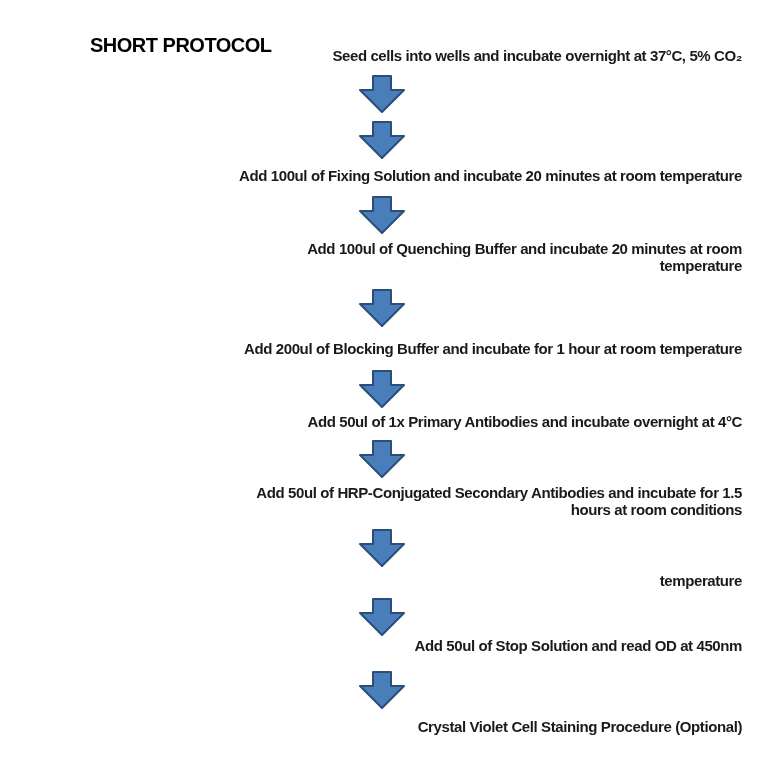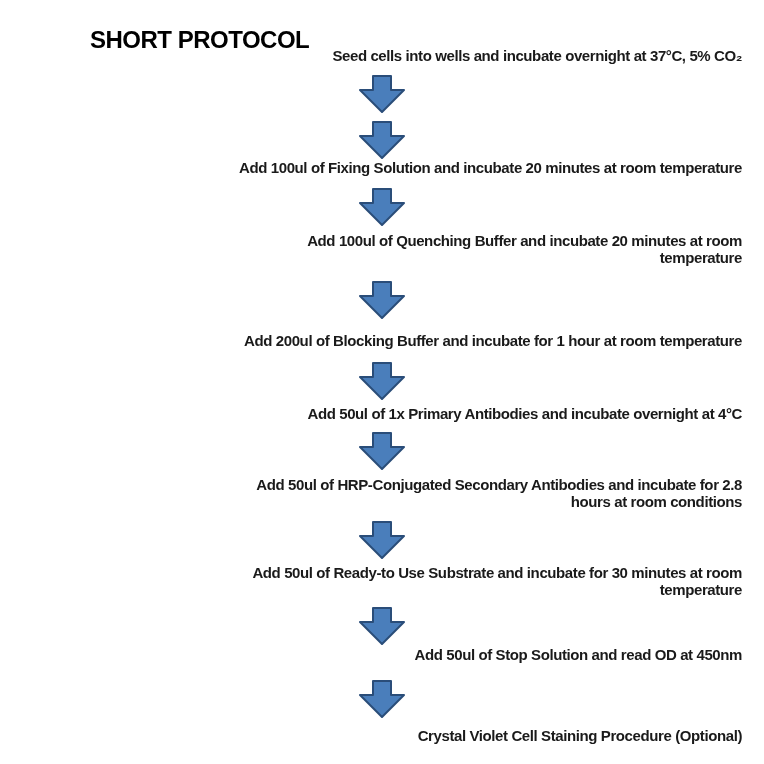--- a/index.html
+++ b/index.html
@@ -10,22 +10,22 @@
     width: 764px;
     height: 764px;
     background: #ffffff;
     overflow: hidden;
     position: relative;
     font-family: "Liberation Sans", "DejaVu Sans", sans-serif;
   }
   .title {
     position: absolute;
     left: 90px;
-    top: 10px;
-    font-size: 24px;
+    top: 21px;
+    font-size: 20px;
     font-weight: bold;
     color: var(--title, #000000);
     letter-spacing: -0.5px;
     white-space: nowrap;
   }
   .flow {
     position: absolute;
     top: 0;
     left: 0;
     width: 764px;
@@ -69,21 +69,21 @@
       </svg>
   </span>
 
 
   <span class="arrow" style="margin-top:8px">
     <svg width="46" height="38" viewBox="0 0 46 38">
         <path d="M14 1 H32 V15 H45 L23 37 L1 15 H14 Z" fill="var(--arrow-fill,#4A7EBB)" stroke="var(--arrow-border,#2A4D79)" stroke-width="2" stroke-linejoin="round"></path>
       </svg>
   </span>
 
-  <div class="step" style="margin-top:0">
+  <div class="step" style="margin-top:8px">
     <span class="line">Add 100ul of Fixing Solution and incubate 20 minutes at room temperature</span>
   </div>
 
   <span class="arrow" style="margin-top:12px">
     <svg width="46" height="38" viewBox="0 0 46 38">
         <path d="M14 1 H32 V15 H45 L23 37 L1 15 H14 Z" fill="var(--arrow-fill,#4A7EBB)" stroke="var(--arrow-border,#2A4D79)" stroke-width="2" stroke-linejoin="round"></path>
       </svg>
   </span>
 
   <div class="step" style="margin-top:6px">
@@ -111,32 +111,31 @@
     <span class="line">Add 50ul of 1x Primary Antibodies and incubate overnight at 4°C</span>
   </div>
 
   <span class="arrow" style="margin-top:10px">
     <svg width="46" height="38" viewBox="0 0 46 38">
         <path d="M14 1 H32 V15 H45 L23 37 L1 15 H14 Z" fill="var(--arrow-fill,#4A7EBB)" stroke="var(--arrow-border,#2A4D79)" stroke-width="2" stroke-linejoin="round"></path>
       </svg>
   </span>
 
   <div class="step" style="margin-top:6px">
-    <span class="line">Add 50ul of HRP-Conjugated Secondary Antibodies and incubate for 2.8</span>
+    <span class="line">Add 50ul of HRP-Conjugated Secondary Antibodies and incubate for 1.5</span>
     <span class="line">hours at room conditions</span>
   </div>
 
   <span class="arrow" style="margin-top:11px">
     <svg width="46" height="38" viewBox="0 0 46 38">
         <path d="M14 1 H32 V15 H45 L23 37 L1 15 H14 Z" fill="var(--arrow-fill,#4A7EBB)" stroke="var(--arrow-border,#2A4D79)" stroke-width="2" stroke-linejoin="round"></path>
       </svg>
   </span>
 
   <div class="step" style="margin-top:5px">
-    <span class="line">Add 50ul of Ready-to Use Substrate and incubate for 30 minutes at room</span>
     <span class="line">temperature</span>
   </div>
 
   <span class="arrow" style="margin-top:9px">
     <svg width="46" height="38" viewBox="0 0 46 38">
         <path d="M14 1 H32 V15 H45 L23 37 L1 15 H14 Z" fill="var(--arrow-fill,#4A7EBB)" stroke="var(--arrow-border,#2A4D79)" stroke-width="2" stroke-linejoin="round"></path>
       </svg>
   </span>
 
   <div class="step" style="margin-top:1px">

